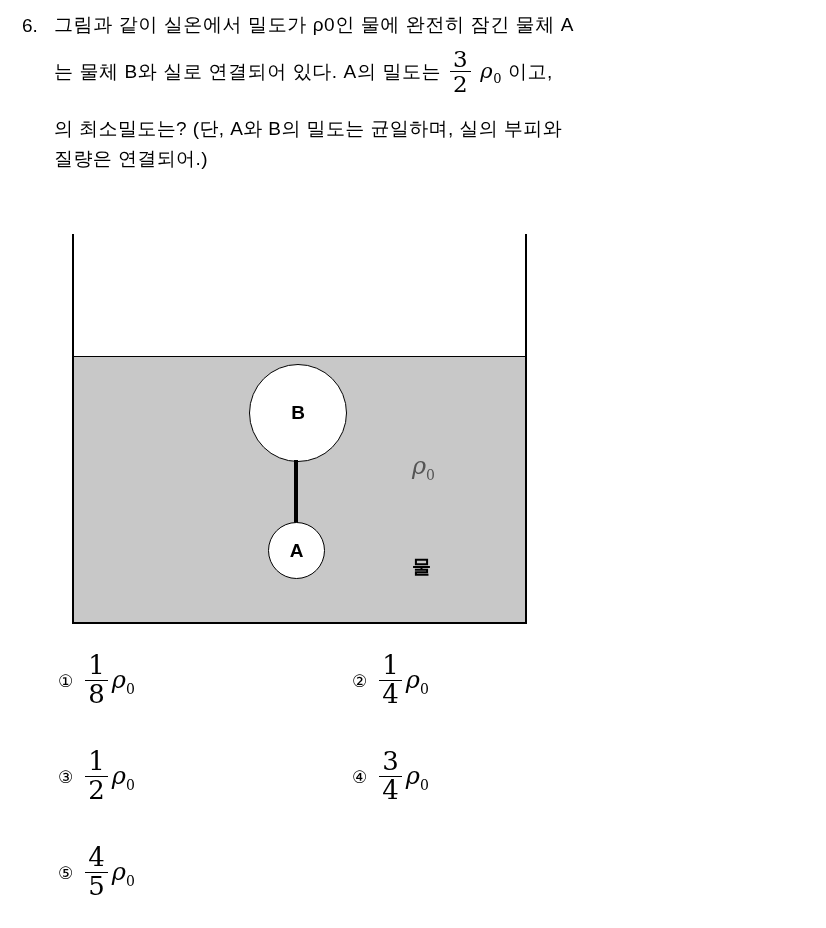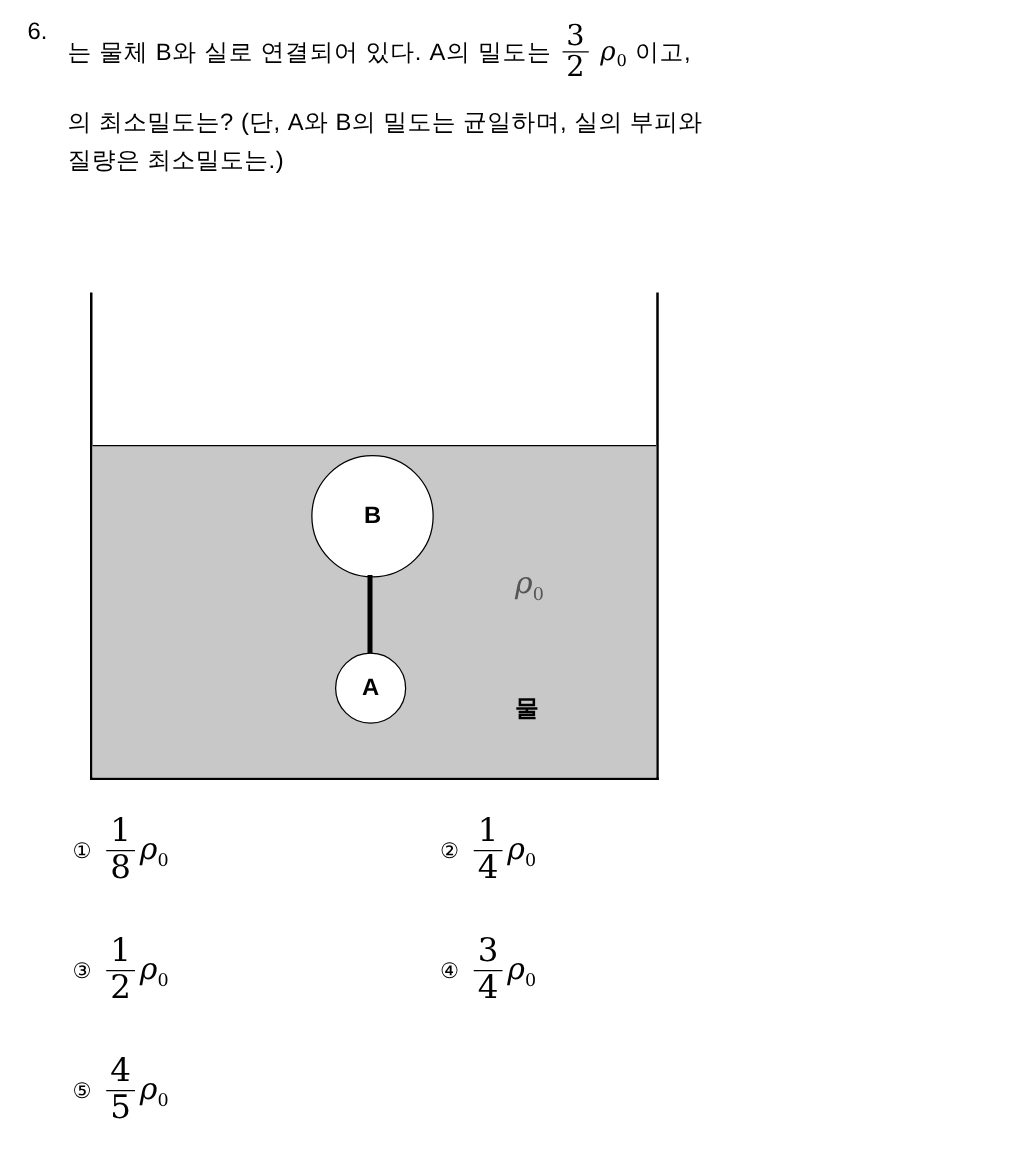--- a/index.html
+++ b/index.html
@@ -218,31 +218,32 @@
   .choice .rho sub { font-size: 14px; }
 </style>
 </head>
 <body>
 
 <div class="page">
 
   <div class="question">
     <span class="q-number">6.</span>
     <div class="q-body">
+      <span class="line line-1">그림과 같이 실온에서 밀도가 ρ0인 물에 완전히 잠긴 물체 A</span>
       <span class="line line-2">
         <span>는 물체 B와 실로 연결되어 있다. A의 밀도는</span>
         <span class="frac">
           <span class="num">3</span>
           <span class="den">2</span>
         </span>
         <span class="rho"><span>ρ</span><sub>0</sub></span>
         <span>이고,</span>
       </span>
       <span class="line line-4">의 최소밀도는? (단, A와 B의 밀도는 균일하며, 실의 부피와</span>
-      <span class="line line-5">질량은 최소밀도는.)</span>
+      <span class="line line-5">질량은 연결되어.)</span>
     </div>
   </div>
 
   <div class="figure">
     <div class="tank-left"></div>
     <div class="tank-right"></div>
     <div class="tank-bottom"></div>
     <div class="water"></div>
     <div class="ball-b">
       <span>B</span>

